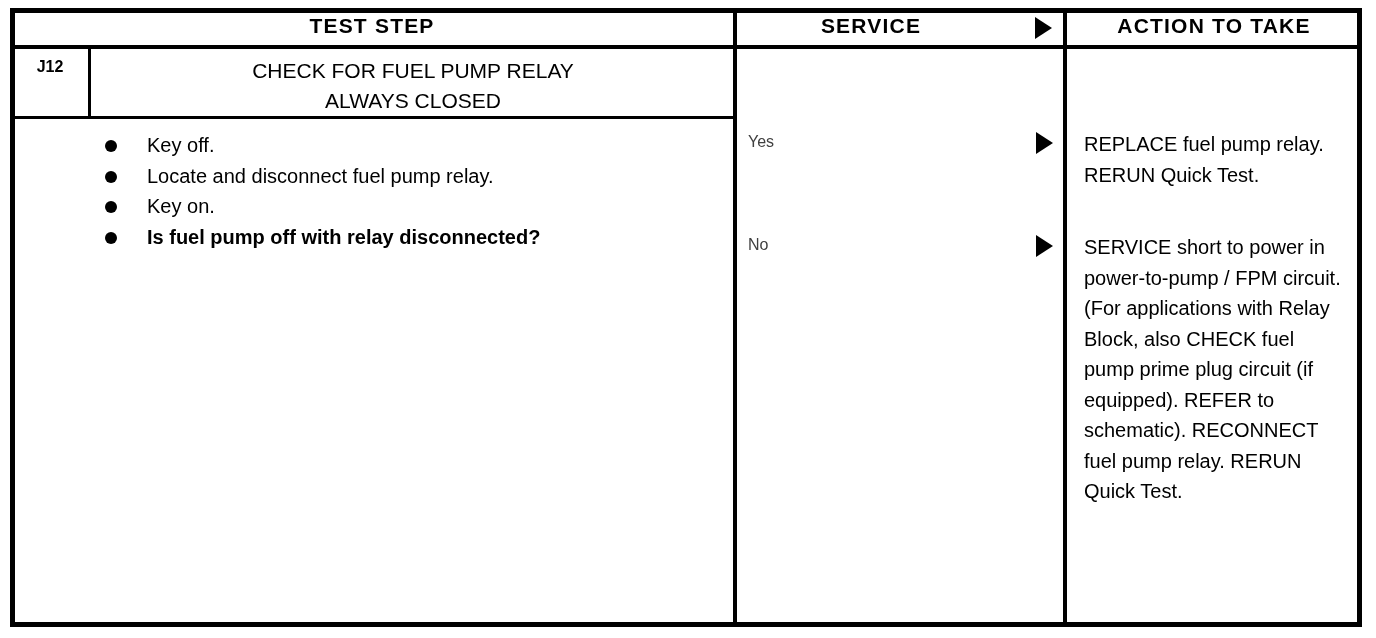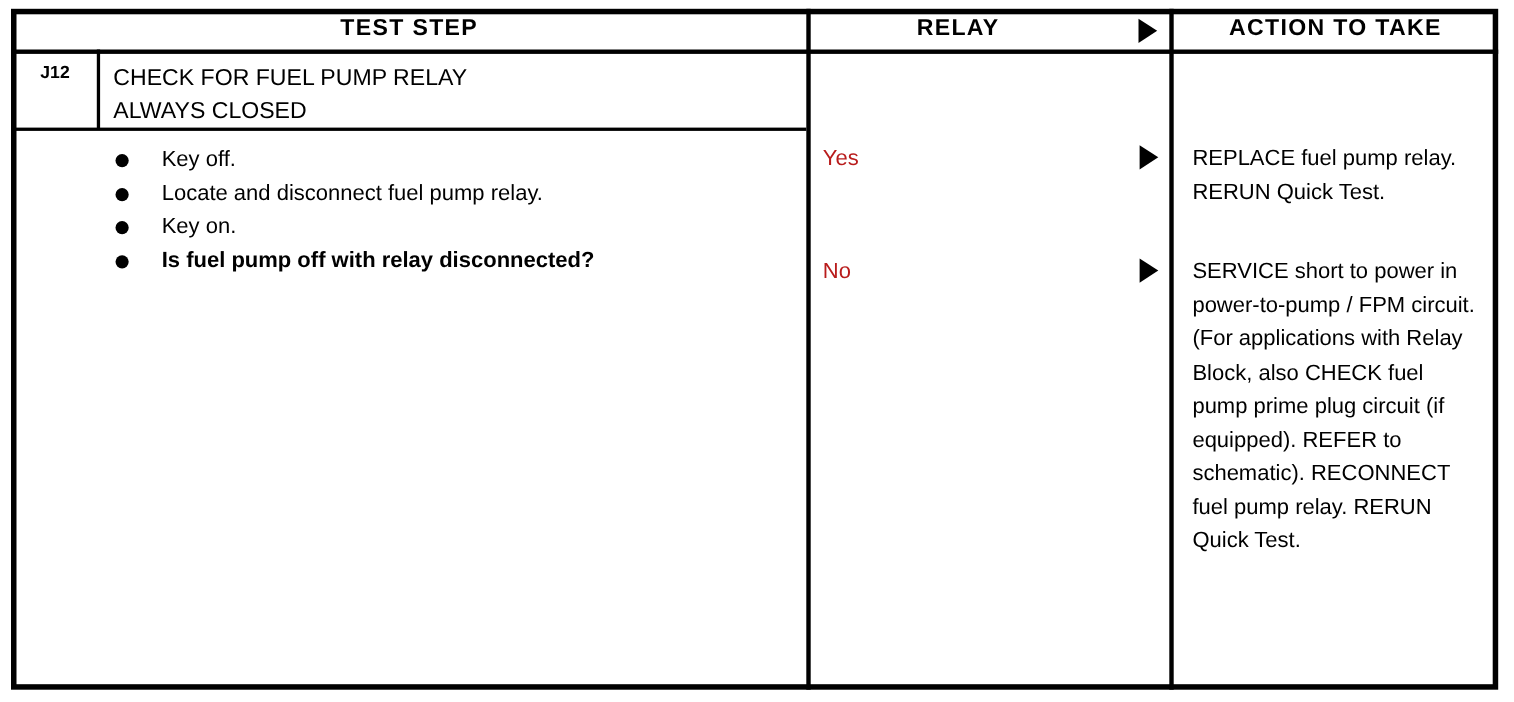--- a/index.html
+++ b/index.html
@@ -122,21 +122,21 @@
   }
   .step-title {
     position: absolute;
     left: 103px;
     top: 56px;
     width: 620px;
     font-size: 21px;
     line-height: 30px;
     color: #000000;
   }
-  .step-title div { white-space: nowrap; }
+  .step-title div { white-space: nowrap; text-align: center; }
 
   .bullet-list {
     position: absolute;
     left: 100px;
     top: 130px;
     width: 625px;
     list-style: none;
     margin: 0;
     padding: 0;
   }
@@ -158,22 +158,22 @@
     border-radius: 50%;
   }
   .bullet-list li.bold {
     font-weight: bold;
   }
 
   
   .result-label {
     position: absolute;
     left: 748px;
-    font-size: 20px;
-    color: #b91c1c;
+    font-size: 16px;
+    color: #404040;
   }
   .tri-row {
     position: absolute;
     left: 1036px;
   }
 
   
   .action-text {
     position: absolute;
     left: 1084px;
@@ -190,21 +190,21 @@
 <div id="page">
 
   <div class="frame"></div>
   <div class="hdr-rule"></div>
   <div class="vrule-result"></div>
   <div class="vrule-action"></div>
   <div class="vrule-stepid"></div>
   <div class="hrule-step"></div>
 
   <div class="col-head col-head-teststep">TEST STEP</div>
-  <div class="col-head col-head-result">RELAY</div>
+  <div class="col-head col-head-result">SERVICE</div>
   <div class="tri tri-head"></div>
   <div class="col-head col-head-action">ACTION TO TAKE</div>
 
   <div class="step-id">J12</div>
 
   <div class="step-title">
     <div>CHECK FOR FUEL PUMP RELAY</div>
     <div>ALWAYS CLOSED</div>
   </div>
 

